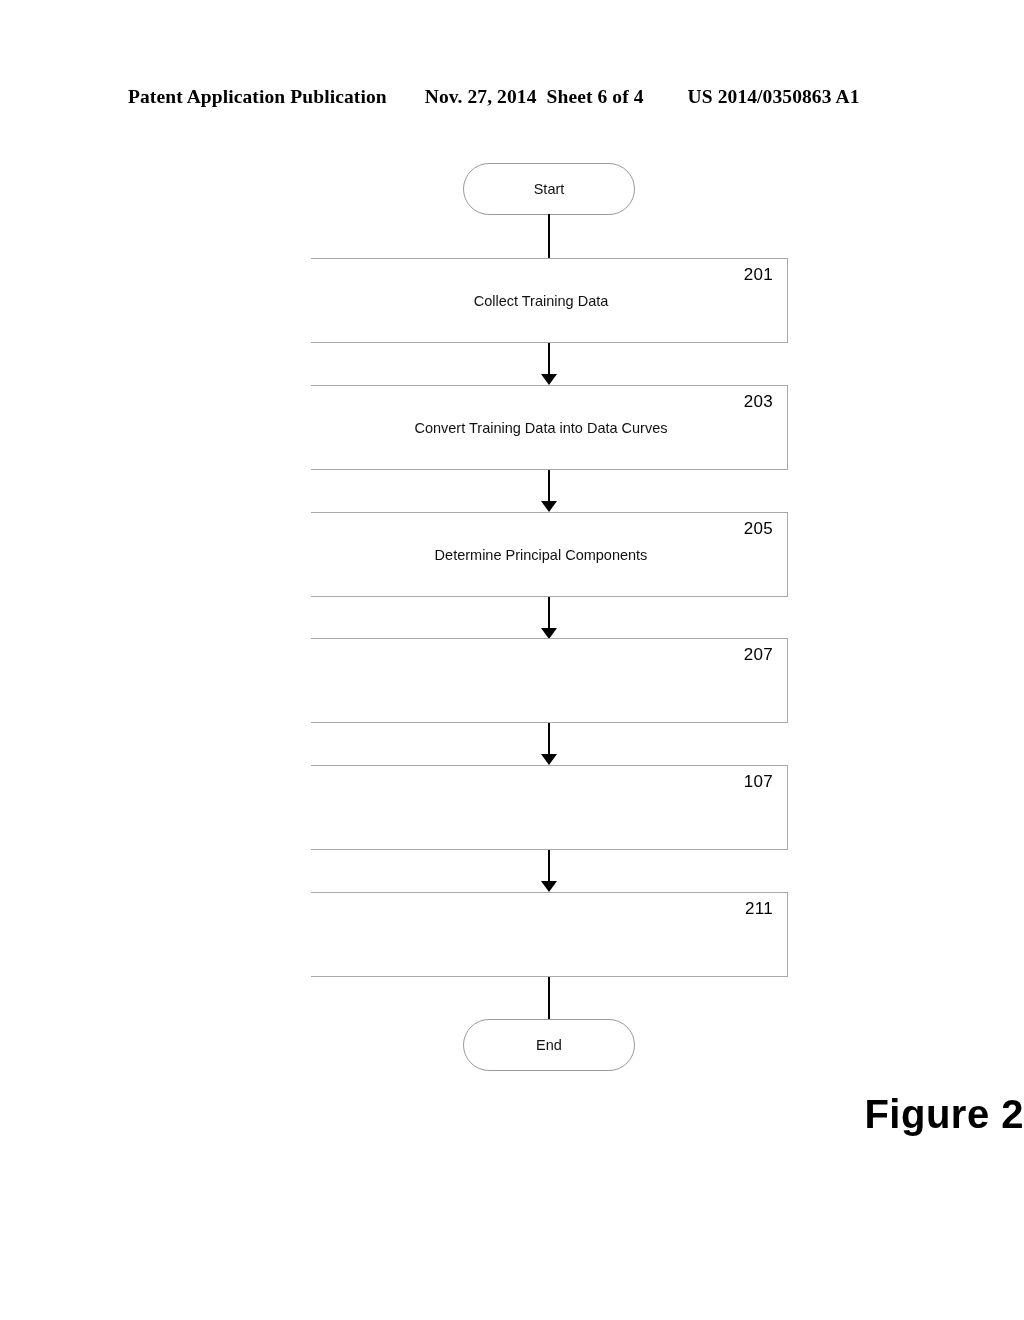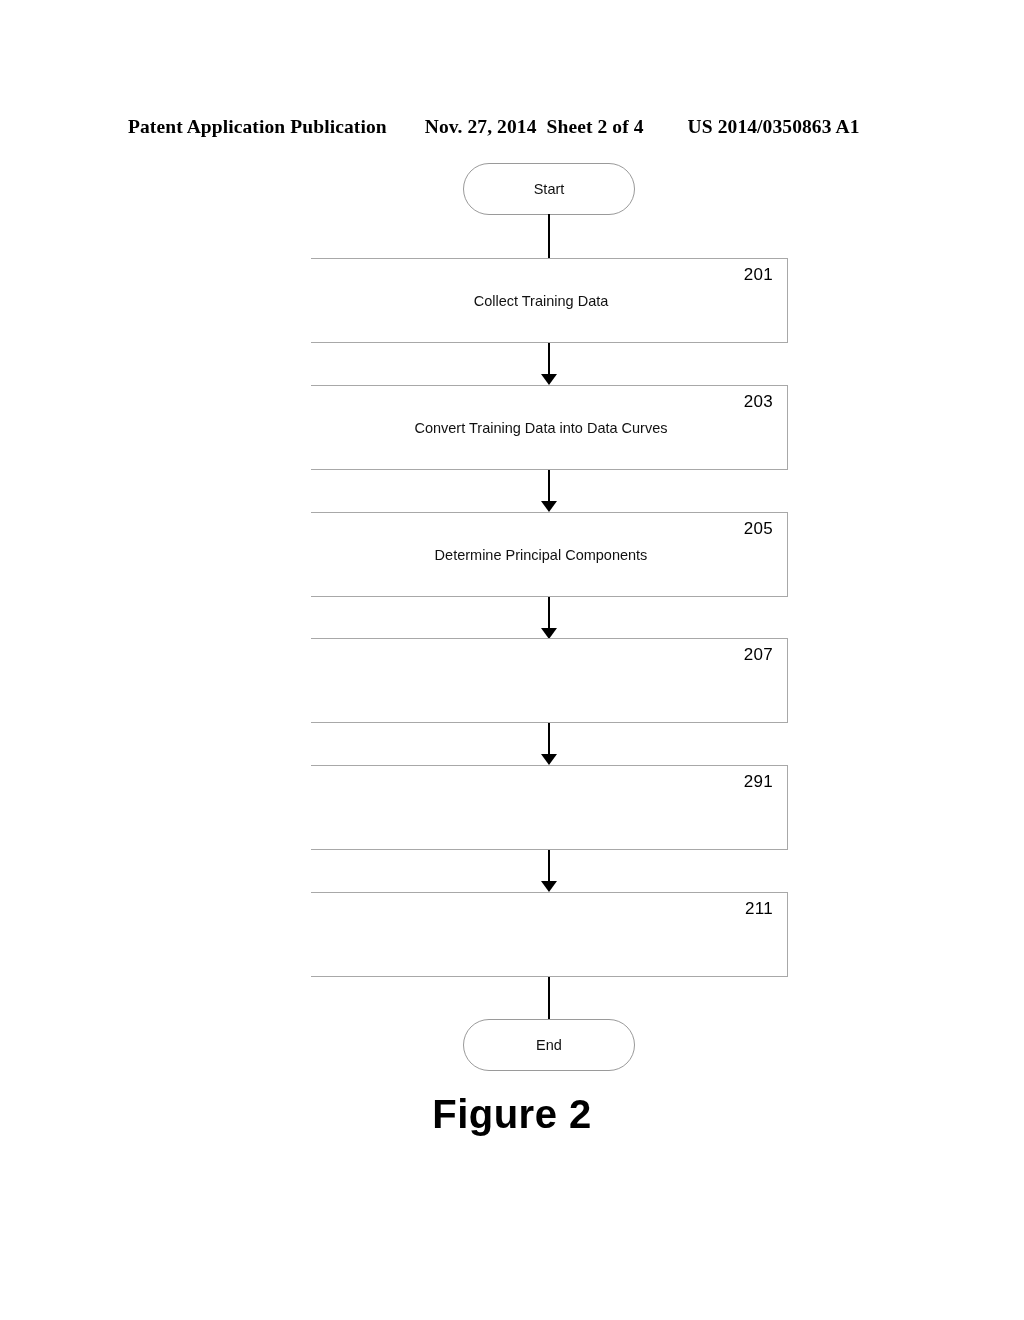--- a/index.html
+++ b/index.html
@@ -24,21 +24,20 @@
     width: 768px;
     height: 26px;
     display: flex;
     align-items: baseline;
     font-family: "Liberation Serif", serif;
     font-weight: bold;
     font-size: 19.5px;
     color: #000000;
     letter-spacing: 0.1px;
     white-space: nowrap;
-    margin-top: 30px;
   }
   .hdr-pub   { margin-right: 38px; }
   .hdr-date  { margin-right: 10px; }
   .hdr-sheet { margin-right: 44px; }
   .hdr-num   { }
 
   
   .flow {
     position: absolute;
     top: 0;
@@ -138,35 +137,35 @@
   .a-3 { top: 628px; }
   .a-4 { top: 754px; }
   .a-5 { top: 881px; }
 
   
   .figure-caption {
     position: absolute;
     top: 1092px;
     left: 0;
     width: 1024px;
-    text-align: center;
+    text-align: right;
     font-family: "Liberation Sans", sans-serif;
     font-weight: bold;
     font-size: 40px;
     letter-spacing: 0.5px;
     color: #000000;
   }
 </style>
 </head>
 <body>
 
 <div class="page-header">
   <span class="hdr-pub">Patent Application Publication</span>
   <span class="hdr-date">Nov. 27, 2014</span>
-  <span class="hdr-sheet">Sheet 2 of 4</span>
+  <span class="hdr-sheet">Sheet 6 of 4</span>
   <span class="hdr-num">US 2014/0350863 A1</span>
 </div>
 
 <div class="flow">
 
   <div class="terminator start">
     <span>Start</span>
   </div>
 
   <div class="connector c-start"></div>
@@ -196,21 +195,21 @@
   <div class="arrowhead a-3"></div>
 
   <div class="process p207">
     <span class="ref">207</span>
   </div>
 
   <div class="connector c-4"></div>
   <div class="arrowhead a-4"></div>
 
   <div class="process p209">
-    <span class="ref">291</span>
+    <span class="ref">107</span>
   </div>
 
   <div class="connector c-5"></div>
   <div class="arrowhead a-5"></div>
 
   <div class="process p211">
     <span class="ref">211</span>
   </div>
 
   <div class="connector c-end"></div>

